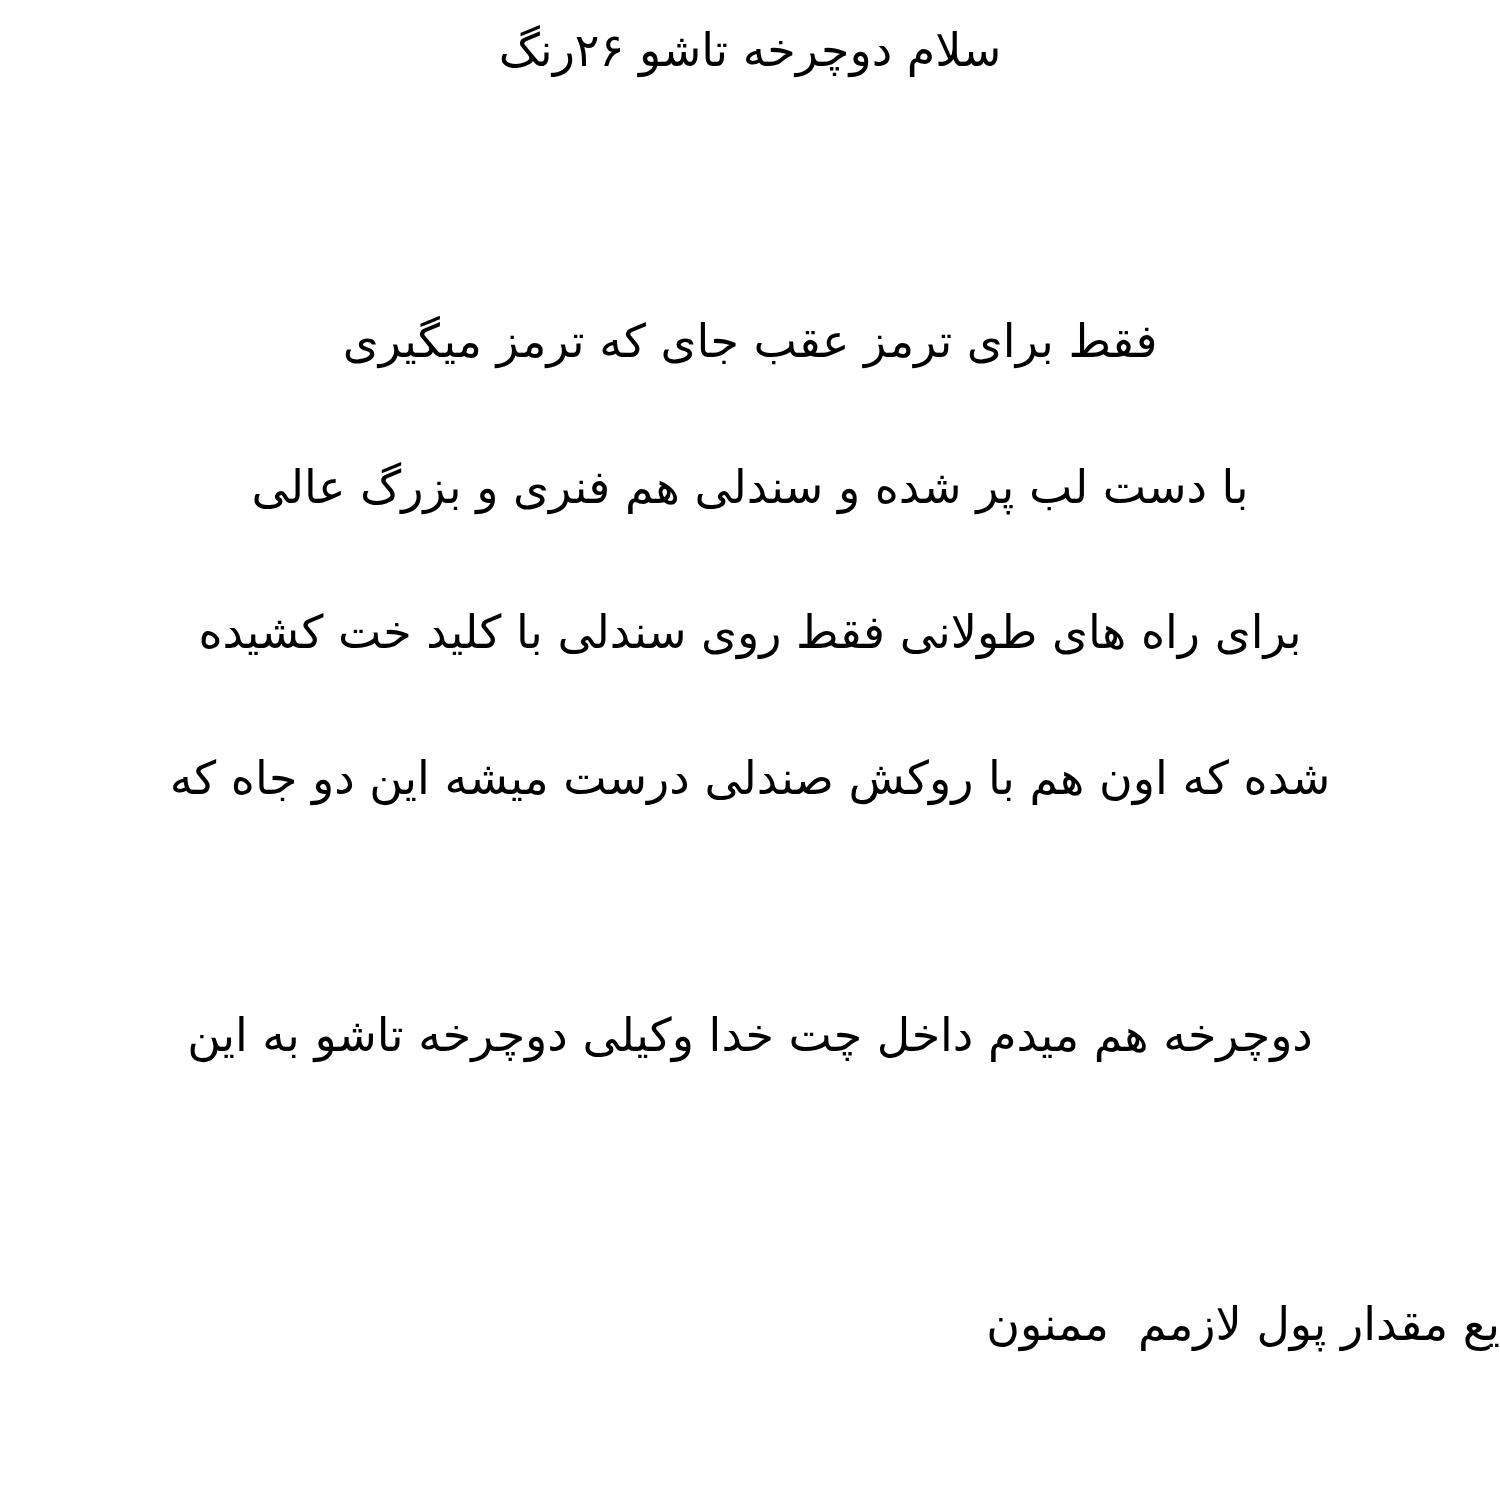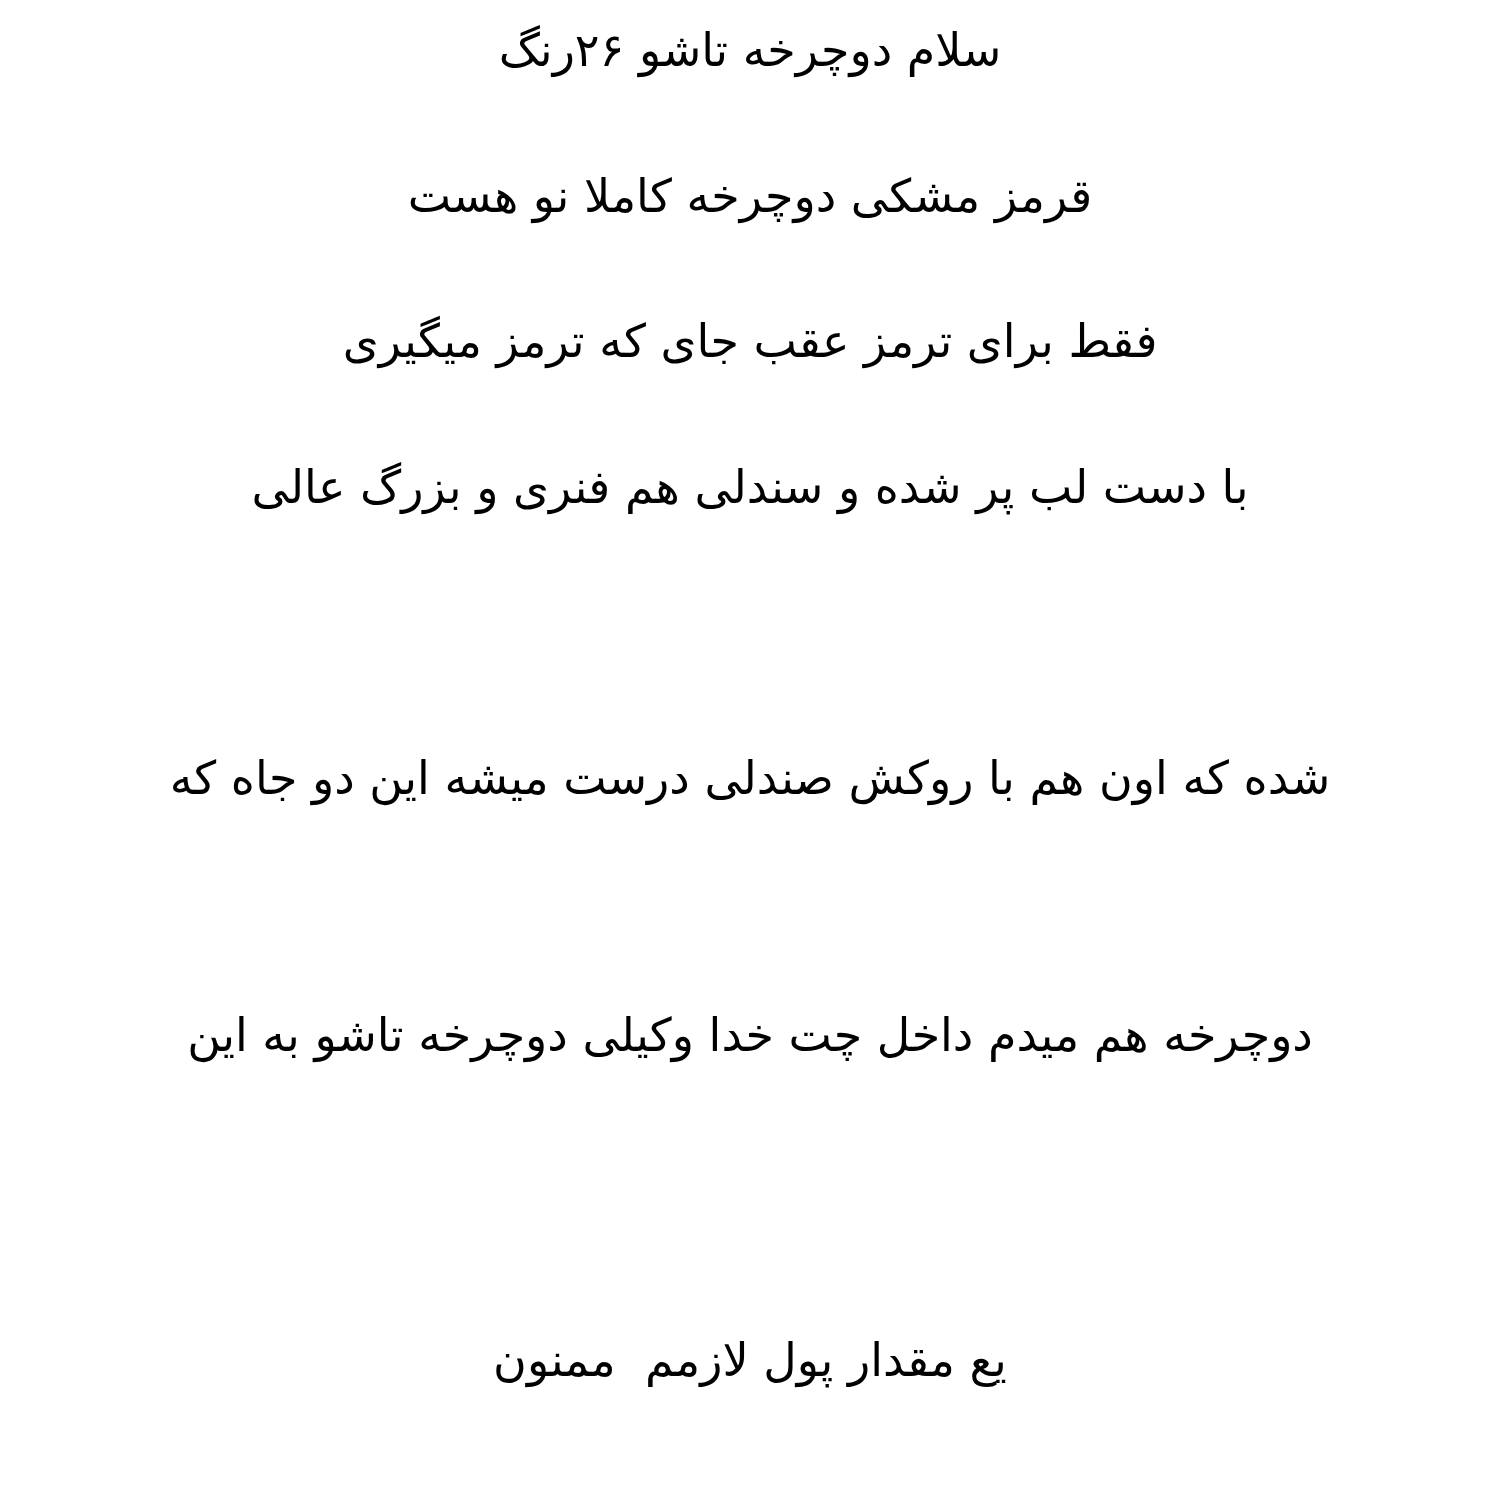--- a/index.html
+++ b/index.html
@@ -37,26 +37,26 @@
     }
     .l1  { top: 15px; }
     .l2  { top: 161px; }
     .l3  { top: 306px; }
     .l4  { top: 452px; }
     .l5  { top: 597px; }
     .l6  { top: 743px; }
     .l7  { top: 888px; }
     .l8  { top: 1000px; }
     .l9  { top: 1180px; }
-    .l10 { top: 1325px; }
+    .l10 { top: 1289px; text-align: right; }
   </style>
 </head>
 <body>
 
 <div class="page">
   <div class="line l1">سلام دوچرخه تاشو ۲۶رنگ</div>
-  <div class="line l2">قرمز مشکی دوچرخه کاملا نو هست</div>
   <div class="line l3">فقط برای ترمز عقب جای که ترمز میگیری</div>
   <div class="line l4">با دست لب پر شده و سندلی هم فنری و بزرگ عالی</div>
+  <div class="line l5">برای راه های طولانی فقط روی سندلی با کلید خت کشیده</div>
   <div class="line l6">شده که اون هم با روکش صندلی درست میشه این دو جاه که</div>
   <div class="line l8">دوچرخه هم میدم داخل چت خدا وکیلی دوچرخه تاشو به این</div>
   <div class="line l10">یع مقدار پول لازمم  ممنون</div>
 </div>
 
 </body></html>

